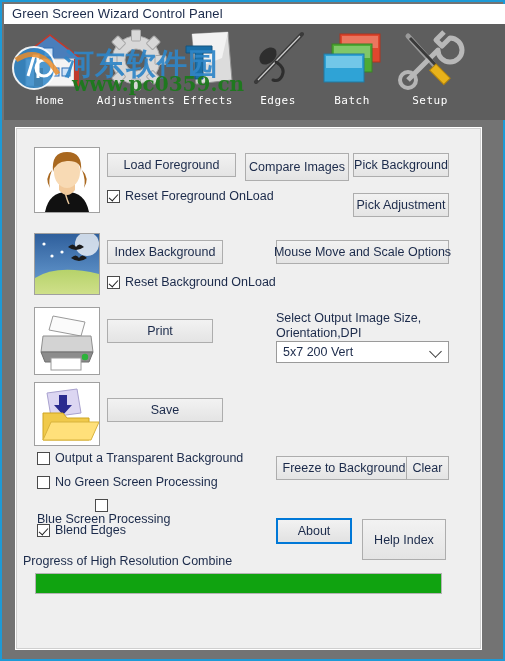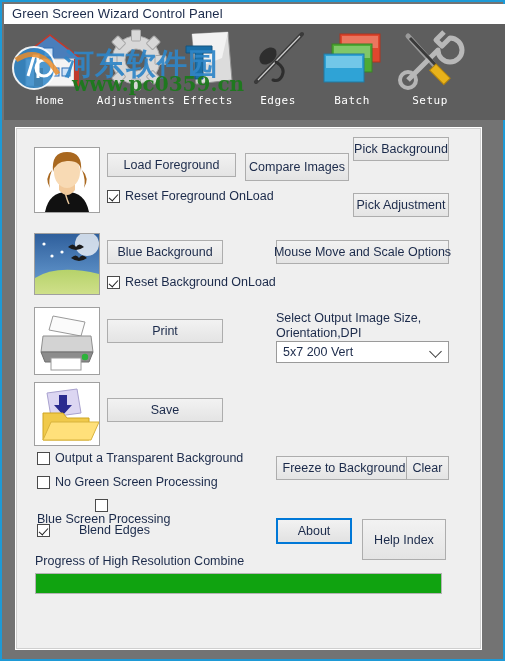--- a/index.html
+++ b/index.html
@@ -272,21 +272,21 @@
     </div>
 
     <div class="btn" style="left:90px;top:24px;width:129px;height:24px;">Load Foreground</div>
 
     <div class="cb" style="left:90px;top:60px;">
       <span class="cbbox on"></span>
       <span>Reset Foreground OnLoad</span>
     </div>
 
     <div class="btn" style="left:228px;top:24px;width:104px;height:28px;">Compare Images</div>
-    <div class="btn" style="left:336px;top:8px;width:96px;height:24px;">Pick Background</div>
+    <div class="btn" style="left:336px;top:24px;width:96px;height:24px;">Pick Background</div>
     <div class="btn" style="left:336px;top:64px;width:96px;height:24px;">Pick Adjustment</div>
 
     <div class="thumb" style="left:17px;top:104px;width:66px;height:62px;">
       <svg width="64" height="60" viewBox="0 0 64 60">
         <defs>
           <linearGradient id="skyg" x1="0" y1="0" x2="0" y2="1">
             <stop offset="0" stop-color="#2f5f9c"></stop>
             <stop offset="1" stop-color="#6fa4d8"></stop>
           </linearGradient>
           <linearGradient id="hillg" x1="0" y1="0" x2="0" y2="1">
@@ -298,41 +298,41 @@
         <circle cx="52" cy="10" r="12" fill="#ffffff" opacity=".75"></circle>
         <path d="M0 44 q22 -14 64 -4 l0 20 l-64 0z" fill="url(#hillg)"></path>
         <circle cx="9" cy="10" r="1.6" fill="#ffffff"></circle>
         <circle cx="17" cy="22" r="1.6" fill="#ffffff"></circle>
         <circle cx="27" cy="18" r="1.6" fill="#ffffff"></circle>
         <path d="M33 13 q5 -5 8 0 q3 -5 8 0 q-8 6 -16 0z" fill="#1b1b1b"></path>
         <path d="M36 24 q5 -5 8 0 q3 -5 8 0 q-8 6 -16 0z" fill="#1b1b1b"></path>
       </svg>
     </div>
 
-    <div class="btn" style="left:90px;top:111px;width:116px;height:24px;">Blue Background</div>
+    <div class="btn" style="left:90px;top:111px;width:116px;height:24px;">Index Background</div>
 
     <div class="cb" style="left:90px;top:146px;">
       <span class="cbbox on"></span>
       <span>Reset Background OnLoad</span>
     </div>
 
     <div class="btn" style="left:259px;top:111px;width:173px;height:24px;">Mouse Move and Scale Options</div>
 
     <div class="thumb" style="left:17px;top:178px;width:66px;height:68px;">
       <svg width="64" height="66" viewBox="0 0 64 66">
         <rect width="64" height="66" fill="#ffffff"></rect>
         <polygon points="18,8 50,14 46,28 14,22" fill="#fbfbfb" stroke="#9a9a9a"></polygon>
         <polygon points="8,28 56,28 58,44 6,44" fill="#d3d3d3" stroke="#8f8f8f"></polygon>
         <polygon points="6,44 58,44 54,54 10,54" fill="#8c8c8c" stroke="#6e6e6e"></polygon>
         <rect x="16" y="50" width="30" height="12" fill="#ffffff" stroke="#9a9a9a"></rect>
         <circle cx="50" cy="49" r="3.2" fill="#2cb33a"></circle>
       </svg>
     </div>
 
-    <div class="btn" style="left:90px;top:190px;width:116px;height:24px;">Print</div>
+    <div class="btn" style="left:90px;top:190px;width:106px;height:24px;">Print</div>
 
     <div class="lbl" style="left:259px;top:182px;width:190px;">Select Output Image Size,
 Orientation,DPI</div>
 
     <div class="combo" style="left:259px;top:212px;width:173px;height:22px;">
       <span>5x7 200 Vert</span>
       <span class="arrow"></span>
     </div>
 
     <div class="thumb" style="left:17px;top:253px;width:66px;height:64px;">
@@ -352,30 +352,30 @@
       <span>Output a Transparent Background</span>
     </div>
     <div class="cb" style="left:20px;top:346px;">
       <span class="cbbox"></span>
       <span>No Green Screen Processing</span>
     </div>
     <div class="cb" style="left:20px;top:370px;flex-direction:column;">
       <span class="cbbox"></span>
       <span>Blue Screen Processing</span>
     </div>
-    <div class="cb" style="left:20px;top:394px;gap:24px;">
+    <div class="cb" style="left:20px;top:394px;">
       <span class="cbbox on"></span>
       <span>Blend Edges</span>
     </div>
 
     <div class="btn" style="left:259px;top:327px;width:136px;height:24px;">Freeze to Background</div>
     <div class="btn" style="left:389px;top:327px;width:43px;height:24px;">Clear</div>
 
     <div class="btn focus" style="left:259px;top:389px;width:76px;height:26px;">About</div>
     <div class="btn" style="left:345px;top:390px;width:84px;height:41px;">Help Index</div>
 
-    <div class="lbl" style="left:18px;top:425px;">Progress of High Resolution Combine</div>
+    <div class="lbl" style="left:6px;top:425px;">Progress of High Resolution Combine</div>
     <div class="progwrap" style="left:18px;top:444px;width:407px;height:21px;">
       <div class="progfill" id="progfill" style="width: 100%; background: rgb(16, 163, 16);"></div>
     </div>
 
   </div>
 </div>
 
 </body></html>

